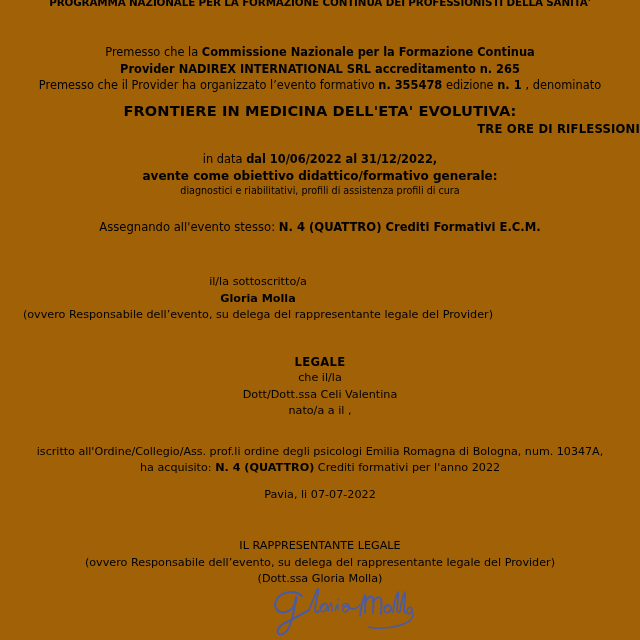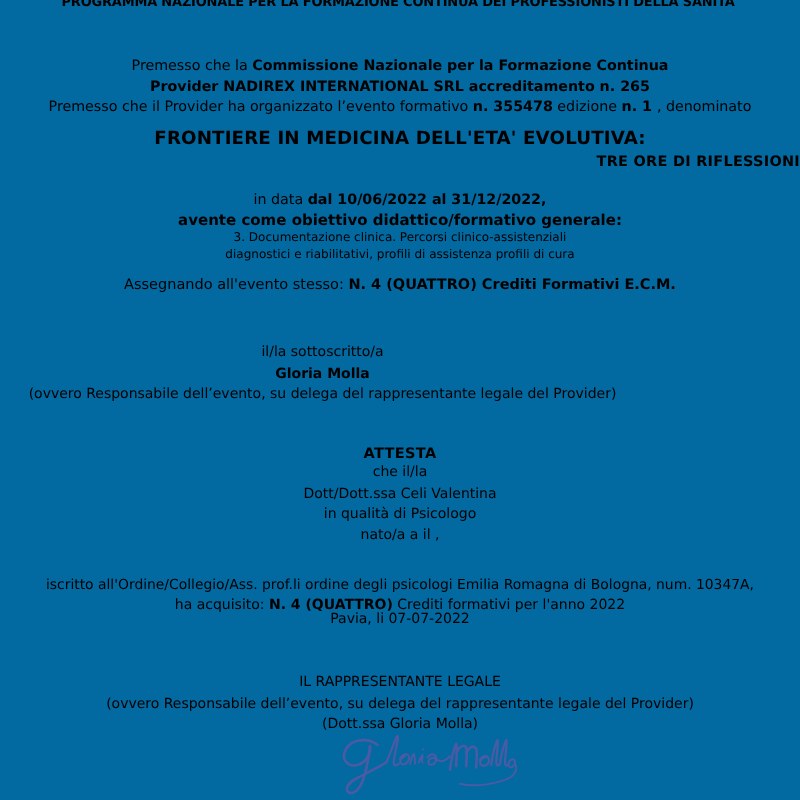--- a/index.html
+++ b/index.html
@@ -14,21 +14,21 @@
     overflow: hidden;
     font-family: "DejaVu Sans", sans-serif;
     color: #000000;
     position: relative;
   }
 
   .page {
     position: relative;
     width: 640px;
     height: 640px;
-    background: #0369a1;
+    background: #a16207;
   }
 
   .line { text-align: center; white-space: nowrap; }
   .b { font-weight: bold; }
 
   
   .doc-header {
     position: absolute;
     top: -4px;
     left: 0;
@@ -167,41 +167,39 @@
   <div class="event-title">
     <div class="line">FRONTIERE IN MEDICINA DELL'ETA' EVOLUTIVA:</div>
     <div class="line event-subtitle">TRE ORE DI RIFLESSIONI</div>
   </div>
 
   <div class="date-block">
     <div class="line">
       <span>in data </span><span class="b">dal 10/06/2022 al 31/12/2022,</span>
     </div>
     <div class="line obj-heading">avente come obiettivo didattico/formativo generale:</div>
-    <div class="line obj-text">3. Documentazione clinica. Percorsi clinico-assistenziali</div>
     <div class="line obj-text">diagnostici e riabilitativi, profili di assistenza profili di cura</div>
   </div>
 
   <div class="credits">
     <div class="line">
       <span>Assegnando all'evento stesso: </span><span class="b">N. 4 (QUATTRO) Crediti Formativi E.C.M.</span>
     </div>
   </div>
 
   <div class="undersigned">
     <div class="line">il/la sottoscritto/a</div>
     <div class="line b">Gloria Molla</div>
     <div class="line">(ovvero Responsabile dell’evento, su delega del rappresentante legale del Provider)</div>
   </div>
 
   <div class="attesta">
-    <div class="line attesta-title">ATTESTA</div>
+    <div class="line attesta-title">LEGALE</div>
     <div class="line">che il/la</div>
     <div class="line">Dott/Dott.ssa Celi Valentina</div>
-    <div class="line">in qualità di Psicologo</div>
     <div class="line">nato/a a il ,</div>
     <div class="line wide">iscritto all'Ordine/Collegio/Ass. prof.li ordine degli psicologi Emilia Romagna di Bologna, num. 10347A,</div>
     <div class="line">
       <span>ha acquisito: </span><span class="b">N. 4 (QUATTRO)</span><span> Crediti formativi per l'anno 2022</span>
     </div>
   </div>
 
   <div class="place-date">
     <div class="line">Pavia, li 07-07-2022</div>
   </div>

